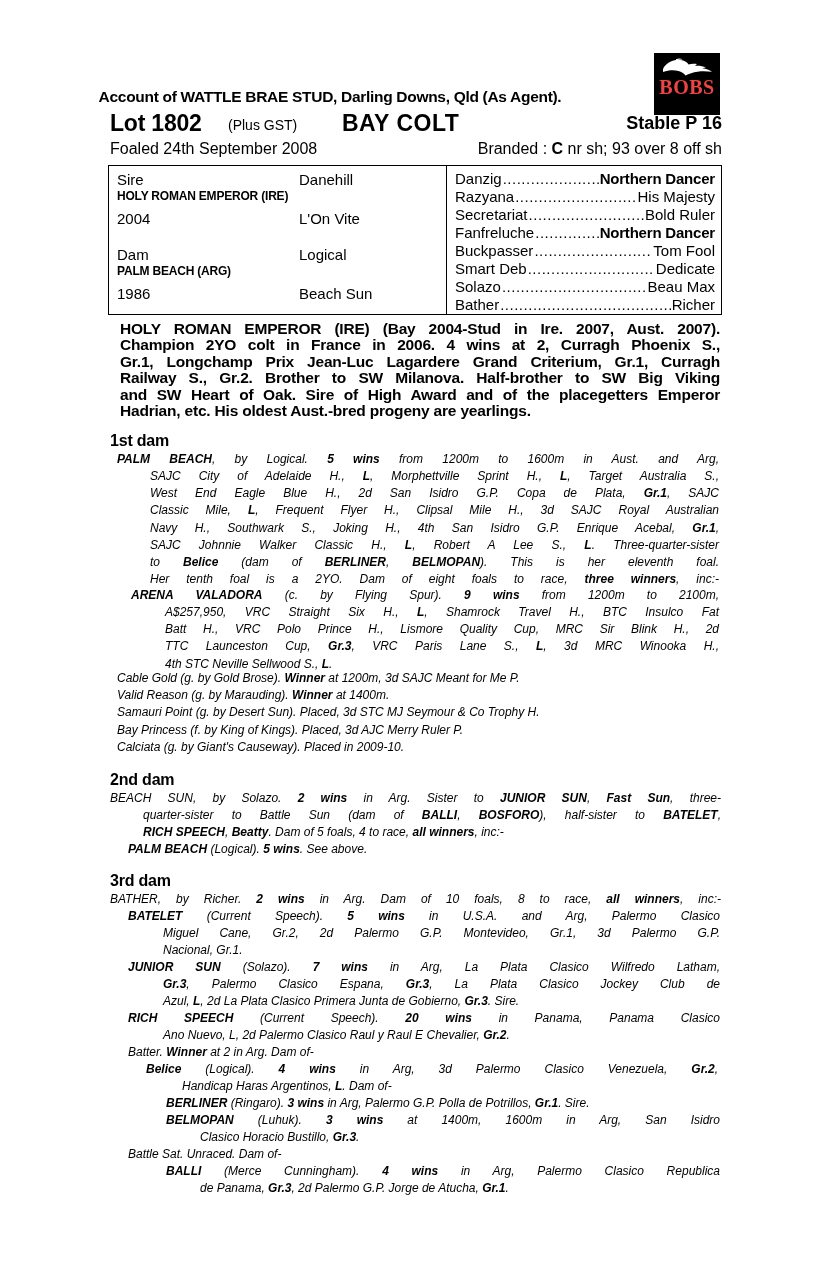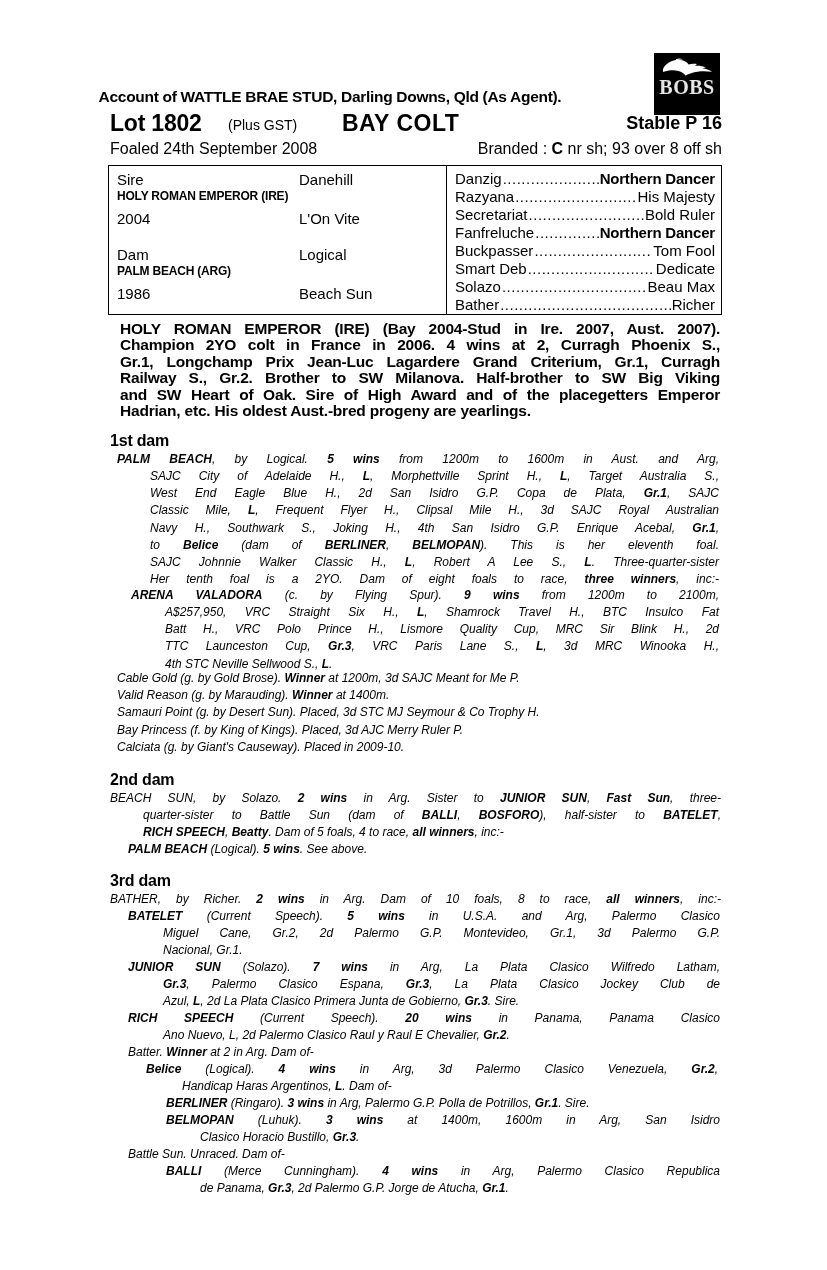--- a/index.html
+++ b/index.html
@@ -35,21 +35,21 @@
   .bobs-horse {
     position: absolute;
     left: 6px; top: 5px;
     width: 54px; height: 20px;
   }
   .bobs-word {
     position: absolute;
     left: 0; top: 24px;
     width: 66px;
     text-align: center;
-    color: #e5e5e5;
+    color: #ef4444;
     font-family: "Liberation Serif", serif;
     font-weight: bold;
     font-size: 20px;
     letter-spacing: 0.5px;
     line-height: 21px;
   }
   .bobs-sub {
     position: absolute;
     left: 0; top: 60px;
     width: 66px;
@@ -311,22 +311,22 @@
   <div class="dam-head" style="top:432px">1st dam</div>
 
   <div class="blk" style="left:117px; top:451px; width:602px;">
     <span class="ln just"><b>PALM BEACH</b><span>, by Logical. </span><b>5 wins</b><span> from 1200m to 1600m in Aust. and Arg,</span></span>
   </div>
   <div class="blk" style="left:150px; top:468px; width:569px;">
     <span class="ln just">SAJC City of Adelaide H., <b>L</b>, Morphettville Sprint H., <b>L</b>, Target Australia S.,</span>
     <span class="ln just">West End Eagle Blue H., 2d San Isidro G.P. Copa de Plata, <b>Gr.1</b>, SAJC</span>
     <span class="ln just">Classic Mile, <b>L</b>, Frequent Flyer H., Clipsal Mile H., 3d SAJC Royal Australian</span>
     <span class="ln just">Navy H., Southwark S., Joking H., 4th San Isidro G.P. Enrique Acebal, <b>Gr.1</b>,</span>
+    <span class="ln just">SAJC Johnnie Walker Classic H., <b>L</b>, Robert A Lee S., <b>L</b>. Three-quarter-sister</span>
     <span class="ln just">to <b>Belice</b> (dam of <b>BERLINER</b>, <b>BELMOPAN</b>). This is her eleventh foal.</span>
-    <span class="ln just">SAJC Johnnie Walker Classic H., <b>L</b>, Robert A Lee S., <b>L</b>. Three-quarter-sister</span>
     <span class="ln just">Her tenth foal is a 2YO. Dam of eight foals to race, <b>three winners</b>, inc:-</span>
   </div>
 
   <div class="blk" style="left:131px; top:587px; width:588px;">
     <span class="ln just"><b>ARENA VALADORA</b> (c. by Flying Spur). <b>9 wins</b> from 1200m to 2100m,</span>
   </div>
   <div class="blk" style="left:165px; top:604px; width:554px;">
     <span class="ln just">A$257,950, VRC Straight Six H., <b>L</b>, Shamrock Travel H., BTC Insulco Fat</span>
     <span class="ln just">Batt H., VRC Polo Prince H., Lismore Quality Cup, MRC Sir Blink H., 2d</span>
     <span class="ln just">TTC Launceston Cup, <b>Gr.3</b>, VRC Paris Lane S., <b>L</b>, 3d MRC Winooka H.,</span>
@@ -399,21 +399,21 @@
   </div>
 
   <div class="blk" style="left:166px; top:1112px; width:554px;">
     <span class="ln just"><b>BELMOPAN</b> (Luhuk). <b>3 wins</b> at 1400m, 1600m in Arg, San Isidro</span>
   </div>
   <div class="blk" style="left:200px; top:1129px; width:520px;">
     <span class="ln">Clasico Horacio Bustillo, <b>Gr.3</b>.</span>
   </div>
 
   <div class="blk" style="left:128px; top:1146px; width:592px;">
-    <span class="ln">Battle Sun. Unraced. Dam of-</span>
+    <span class="ln">Battle Sat. Unraced. Dam of-</span>
   </div>
 
   <div class="blk" style="left:166px; top:1163px; width:554px;">
     <span class="ln just"><b>BALLI</b> (Merce Cunningham). <b>4 wins</b> in Arg, Palermo Clasico Republica</span>
   </div>
   <div class="blk" style="left:200px; top:1180px; width:520px;">
     <span class="ln">de Panama, <b>Gr.3</b>, 2d Palermo G.P. Jorge de Atucha, <b>Gr.1</b>.</span>
   </div>
 
 </div>

